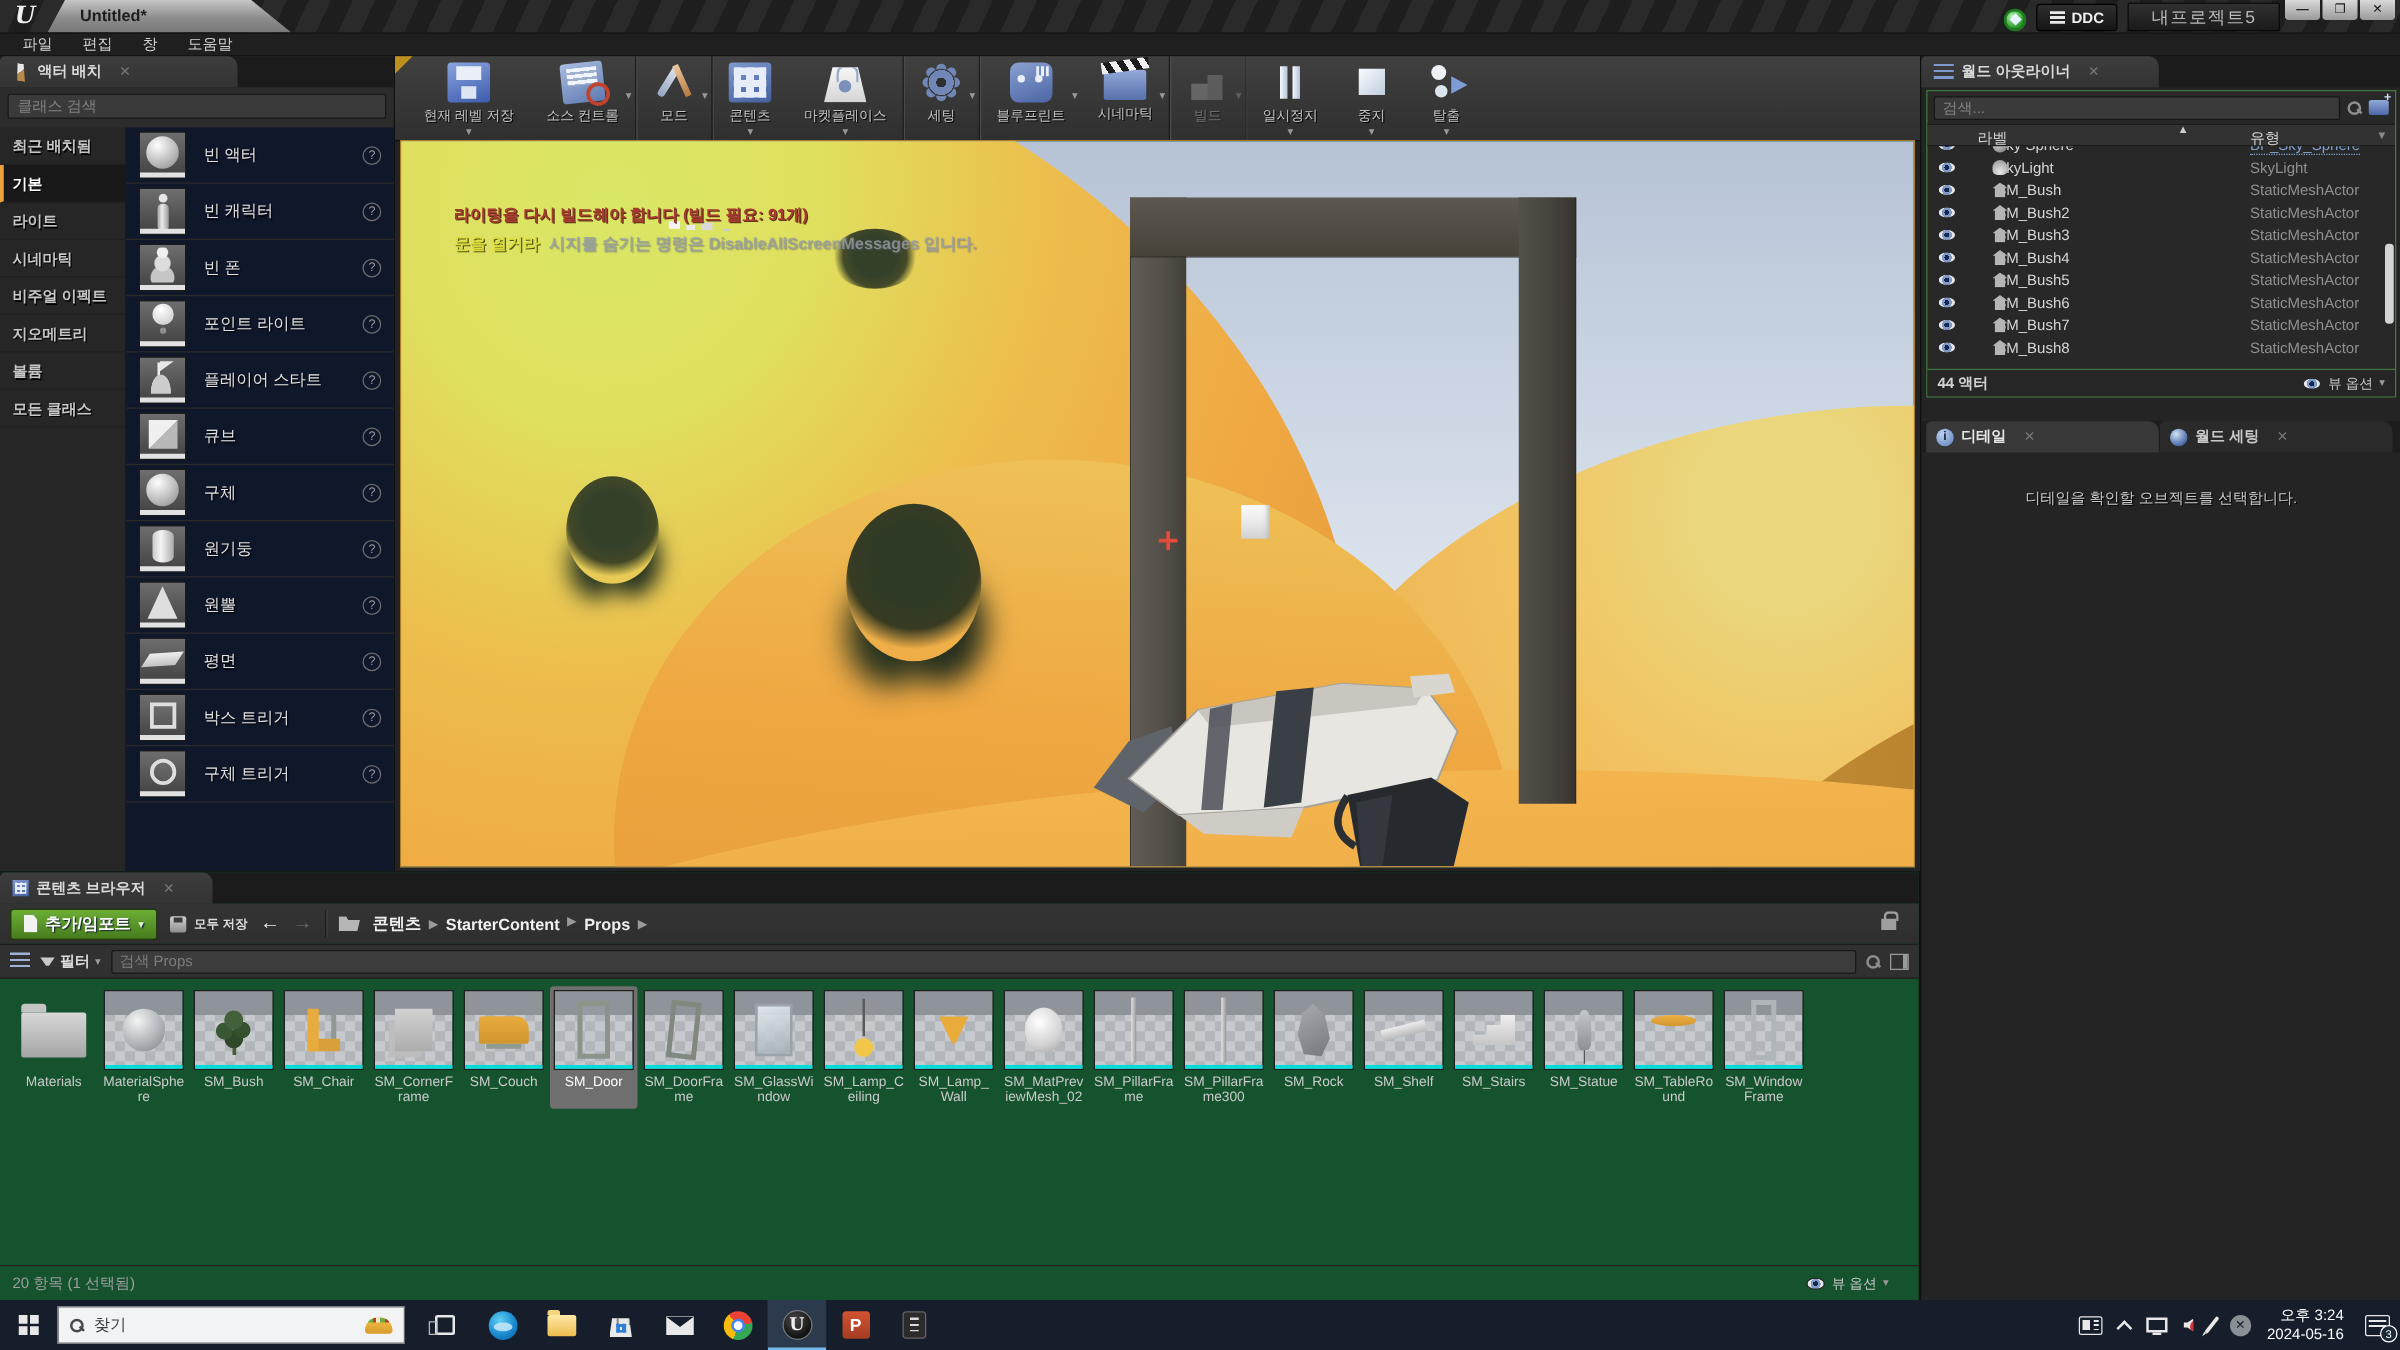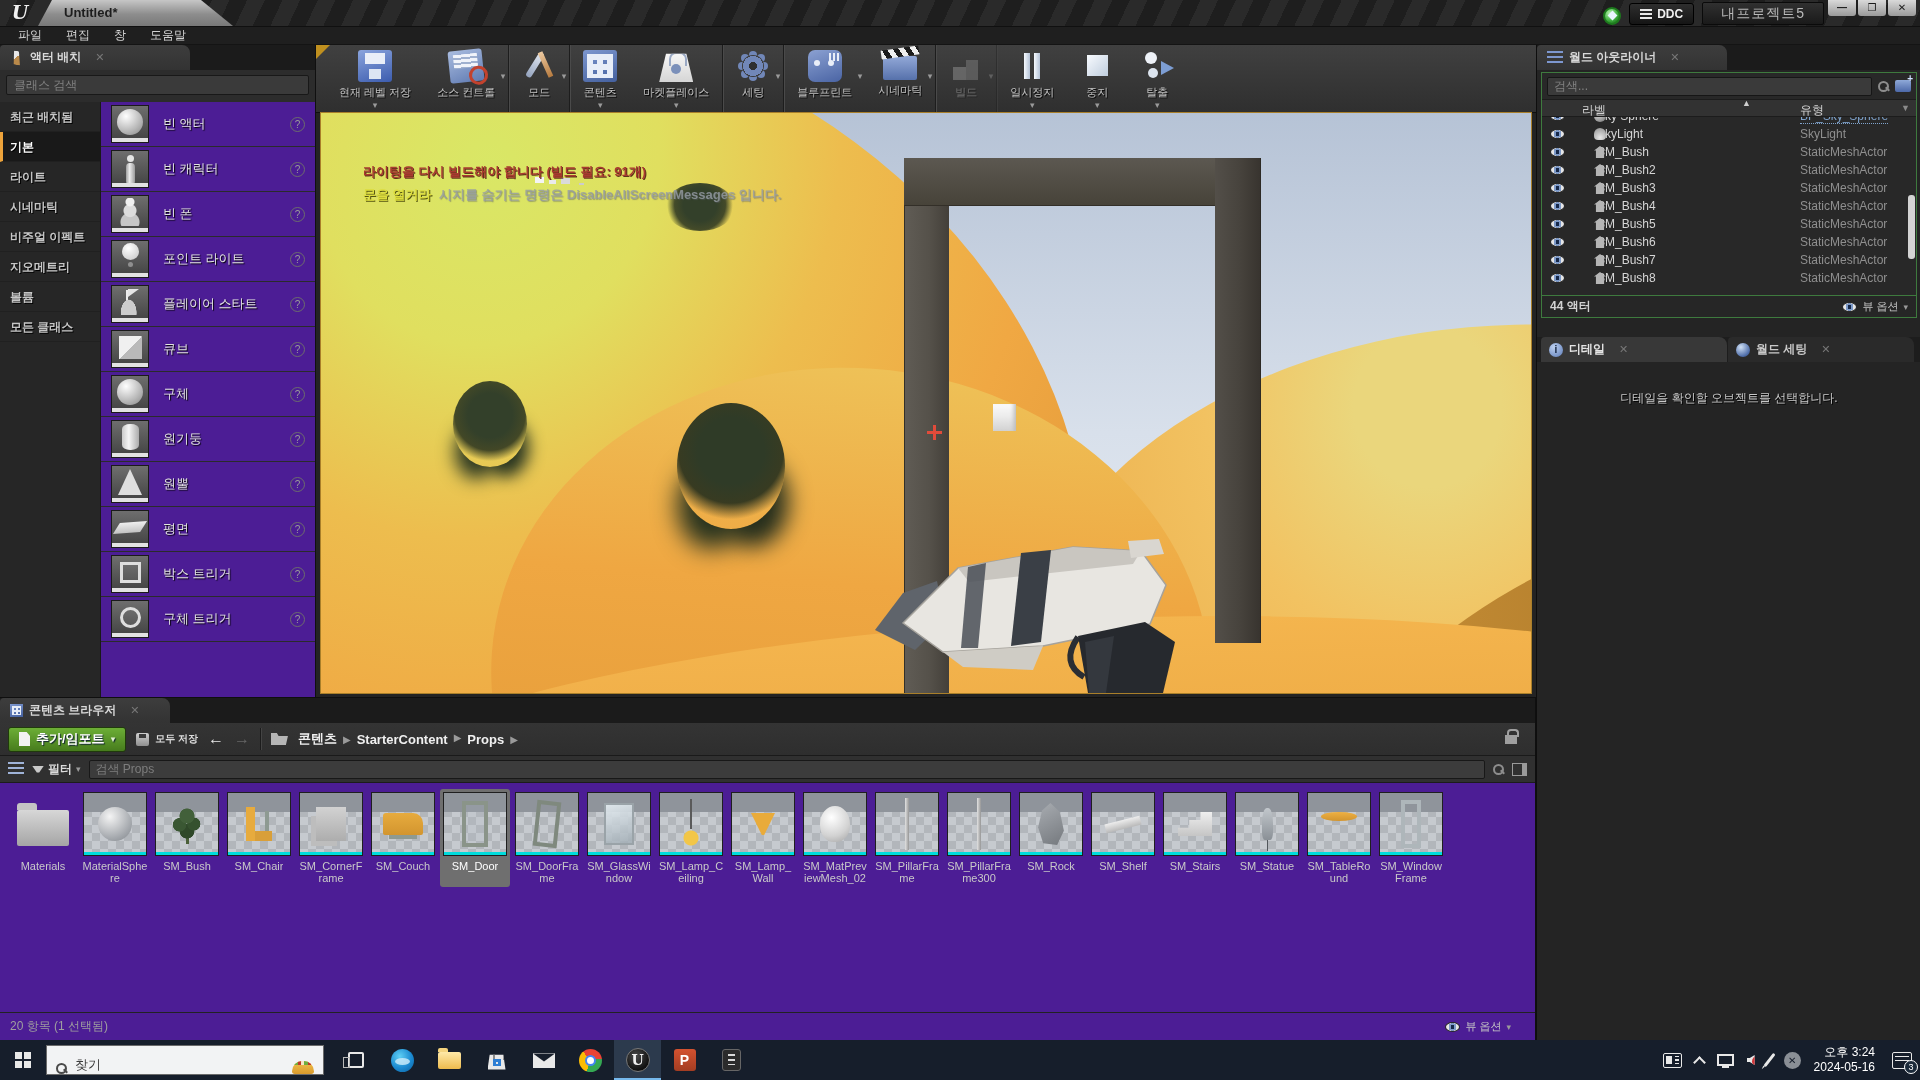--- a/index.html
+++ b/index.html
@@ -38,21 +38,21 @@
   .ptab{background:linear-gradient(#3d3d3d,#333);border-radius:4px 8px 0 0;display:flex;align-items:center;padding:0 10px;gap:6px;font-weight:bold;color:#d9d9d9;min-width:190px}
   .pa-icon{width:14px;height:14px;background:linear-gradient(135deg,#e8e8e8 45%,#b9894a 45%);clip-path:polygon(20% 0,55% 0,80% 100%,35% 100%);transform:rotate(10deg)}
   .pa-search-row{padding:5px 6px}
   .pa-search{width:100%;height:20px;background:#3a3a3a;border:1px solid #181818;border-radius:2px;color:#cfcfcf;font-size:12px;padding:0 24px 0 7px}
   .pa-search::placeholder{color:#828282}
   .pa-mag{position:absolute;right:14px;top:62px}
   .pa-body{position:absolute;top:57px;bottom:0;left:0;right:0;display:flex}
   .pa-cats{width:101px;background:#262626;border-right:1px solid #191919}
   .pa-cat{height:30px;line-height:30px;padding-left:10px;font-weight:bold;font-size:12px;color:#c6c6c6;border-bottom:1px solid #202020;text-shadow:1px 1px 0 #000}
   .pa-cat.selected{background:#191919;border-left:3px solid #eda33b;padding-left:7px;color:#fff}
-  .pa-items{flex:1;background:#4c1d95;overflow:hidden}
+  .pa-items{flex:1;background:#0f172a;overflow:hidden}
   .pa-item{height:45px;display:flex;align-items:center;gap:14px;padding:0 10px;position:relative;border-bottom:1px solid #2b2b2b}
   .pa-thumb{width:38px;height:38px;background:linear-gradient(#6e6e6e,#414141);border:1px solid #1a1a1a;position:relative;flex:none}
   .pa-thumb::after{content:'';position:absolute;left:0;right:0;bottom:0;height:4px;background:#e2e2e2}
   .pa-shape{position:absolute;inset:0 0 4px 0;margin:auto}
   .pa-label{font-size:13px;color:#e2e2e2;text-shadow:1px 1px 1px #000}
   .pa-q{position:absolute;right:10px;width:15px;height:15px;border:1px solid #6d6d6d;border-radius:50%;color:#9a9a9a;font-size:10px;text-align:center;line-height:14px}
 
   .pa-shape.icon-empty-actor,.pa-shape.icon-sphere{width:26px;height:26px;border-radius:50%;background:radial-gradient(circle at 35% 28%,#fefefe,#b5b5b5 62%,#858585)}
   .pa-shape.icon-empty-character{width:9px;height:22px;border-radius:4px;background:linear-gradient(90deg,#9f9f9f,#ececec 40%,#9a9a9a);margin-top:12px}
   .pa-shape.icon-empty-character::before{content:'';position:absolute;left:1px;top:-8px;width:7px;height:7px;border-radius:50%;background:#e5e5e5}
@@ -160,21 +160,21 @@
   .ol-footer .vo{margin-left:auto;display:flex;align-items:center;gap:5px;font-weight:normal;font-size:11px;color:#c6c6c6}
   .details{position:absolute;left:0;top:292px;width:384px}
   .d-tabs{display:flex;height:25px;background:#1d1d1d;gap:1px;padding-left:4px}
   .d-tab{width:186px;display:flex;align-items:center;gap:6px;padding:0 8px;background:#2a2a2a;border-radius:4px 8px 0 0;color:#c9c9c9;font-weight:bold}
   .d-tab.active{background:#383838;color:#e5e5e5}
   .d-info{width:14px;height:14px;border-radius:50%;background:radial-gradient(circle at 35% 30%,#bcd0f0,#5d7cb8);color:#10213d;font:bold 10px "Liberation Sans",sans-serif;text-align:center;line-height:14px}
   .d-globe{width:14px;height:14px;border-radius:50%;background:radial-gradient(circle at 35% 30%,#cfe0f5,#4d6ca8 70%,#2d4470)}
   .d-empty{margin-top:28px;text-align:center;color:#c9c9c9;font-size:12px;text-shadow:1px 1px 0 #000}
 
   
-  .cbrowser{position:absolute;left:0;top:697px;width:1536px;height:343px;background:#4c1d95;border-top:1px solid #0f0f0f;border-right:1px solid #0f0f0f}
+  .cbrowser{position:absolute;left:0;top:697px;width:1536px;height:343px;background:#14532d;border-top:1px solid #0f0f0f;border-right:1px solid #0f0f0f}
   .cb-tabstrip{height:25px;background:#1b1b1b;display:flex}
   .cb-tab{background:linear-gradient(#3d3d3d,#333);border-radius:4px 8px 0 0;display:flex;align-items:center;gap:6px;padding:0 10px;font-weight:bold;color:#d9d9d9;min-width:170px}
   .cb-grid-ic{width:13px;height:13px;background:linear-gradient(160deg,#7d97cf,#44609e);position:relative}
   .cb-grid-ic::before{content:'';position:absolute;inset:2px;background:repeating-linear-gradient(90deg,#e7edf8 0 2px,transparent 2px 4px),repeating-linear-gradient(#e7edf8 0 2px,transparent 2px 4px)}
   .cb-actionbar{height:33px;display:flex;align-items:center;gap:10px;padding:0 8px;background:linear-gradient(#343434,#2e2e2e);border-bottom:1px solid #1a1a1a}
   .btn-addimport{height:25px;display:flex;align-items:center;gap:6px;padding:0 10px;background:linear-gradient(#6cae36,#477c1d);border:1px solid #203a0c;border-radius:3px;color:#fff;font-weight:bold;font-size:13px;text-shadow:1px 1px 1px #123}
   .file-ic{width:11px;height:14px;background:#f2f2f2;clip-path:polygon(0 0,70% 0,100% 28%,100% 100%,0 100%)}
   .btn-saveall{display:flex;align-items:center;gap:6px;color:#dcdcdc;font-size:10px;font-weight:bold}
   .floppy-sm{width:13px;height:13px;background:linear-gradient(#cfcfcf,#8f8f8f);border-radius:2px;position:relative}
   .floppy-sm::before{content:'';position:absolute;left:3px;top:1px;right:3px;height:4px;background:#3a3a3a}
@@ -235,21 +235,21 @@
   .warn-tri::after{content:'!';position:absolute;left:-3px;top:8px;color:#e6e6e6;font:bold 14px "Liberation Sans",sans-serif}
   .pn-title{color:#f4f4f4;font-size:19px;font-weight:bold;line-height:1.1}
   .pn-btns{display:flex;gap:8px;margin-top:3px}
   .pn-btn{background:linear-gradient(#565656,#3b3b3b);border:1px solid #9c9c9c;border-radius:2px;color:#ececec;font-size:12px;padding:1px 9px}
 
   
   .taskbar{position:absolute;left:0;top:1040px;width:1920px;height:40px;background:#161e2b;display:flex;align-items:center;z-index:40}
   .tk-start{width:46px;height:40px;display:flex;align-items:center;justify-content:center}
   .winlogo{width:16px;height:16px;position:relative}
   .winlogo::before{content:'';position:absolute;left:0;top:0;width:7px;height:7px;background:#e8e8e8;box-shadow:9px 0 0 #e8e8e8,0 9px 0 #e8e8e8,9px 9px 0 #e8e8e8}
-  .tk-search{width:278px;height:30px;background:#f2f3f4;border:1px solid #6a6a6a;display:flex;align-items:flex-end;gap:8px;padding:0 9px;color:#3c3c3c;font-size:13px}
+  .tk-search{width:278px;height:30px;background:#f2f3f4;border:1px solid #6a6a6a;display:flex;align-items:center;gap:8px;padding:0 9px;color:#3c3c3c;font-size:13px}
   .tk-search .mag::before{border-color:#4a4a4a}
   .tk-search .mag::after{background:#4a4a4a}
   .taco{margin-left:auto;width:22px;height:13px;border-radius:11px 11px 3px 3px;background:linear-gradient(#f2c14a,#d99a2d);position:relative;overflow:hidden}
   .taco::before{content:'';position:absolute;top:0;left:2px;right:2px;height:4px;background:repeating-linear-gradient(90deg,#6fae3e 0 4px,#c0392b 4px 7px,#f5e6c8 7px 10px)}
   .tk-apps{display:flex;height:40px;margin-left:8px}
   .tk-app{width:47px;height:40px;display:flex;align-items:center;justify-content:center;position:relative}
   .tk-app.selected{background:#2c3a4d;box-shadow:inset 0 -2px 0 #76b9ed}
   .ai{position:relative}
   .ai.icon-task-view{width:16px;height:16px;border:2px solid #e8e8e8;border-radius:2px}
   .ai.icon-task-view::before{content:'';position:absolute;left:-7px;top:3px;width:5px;height:9px;border:1.5px solid #b9b9b9}

